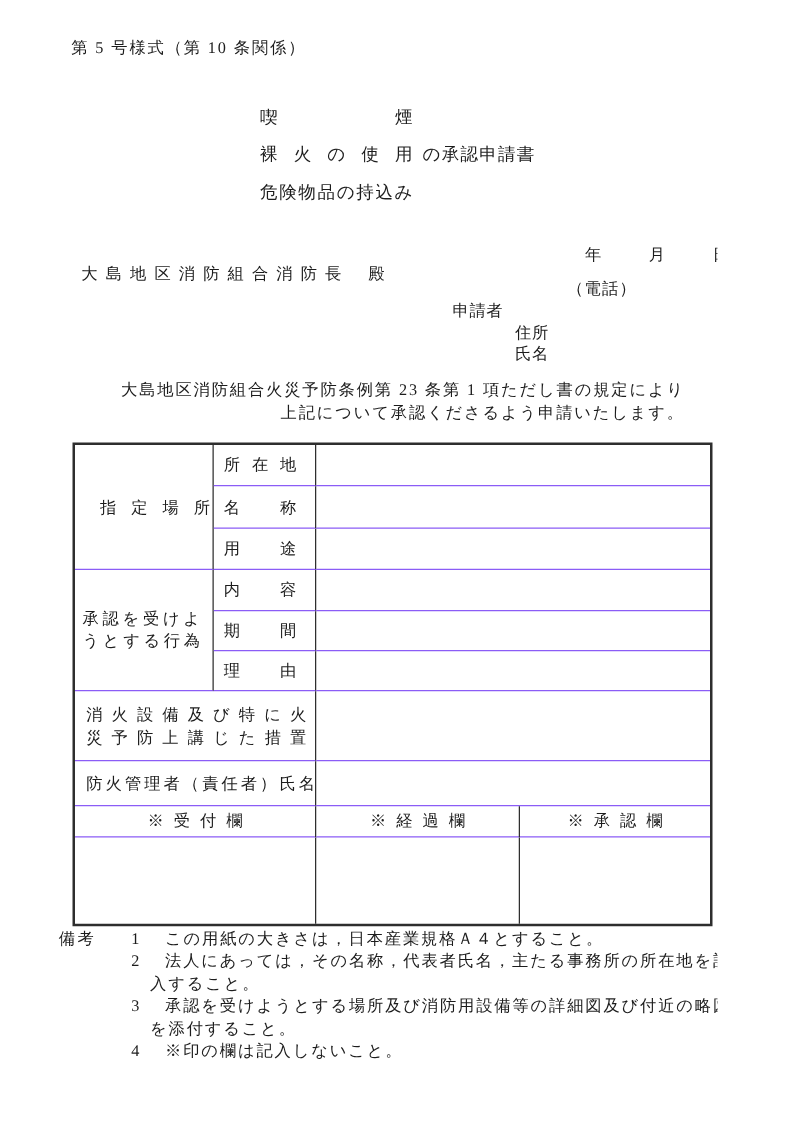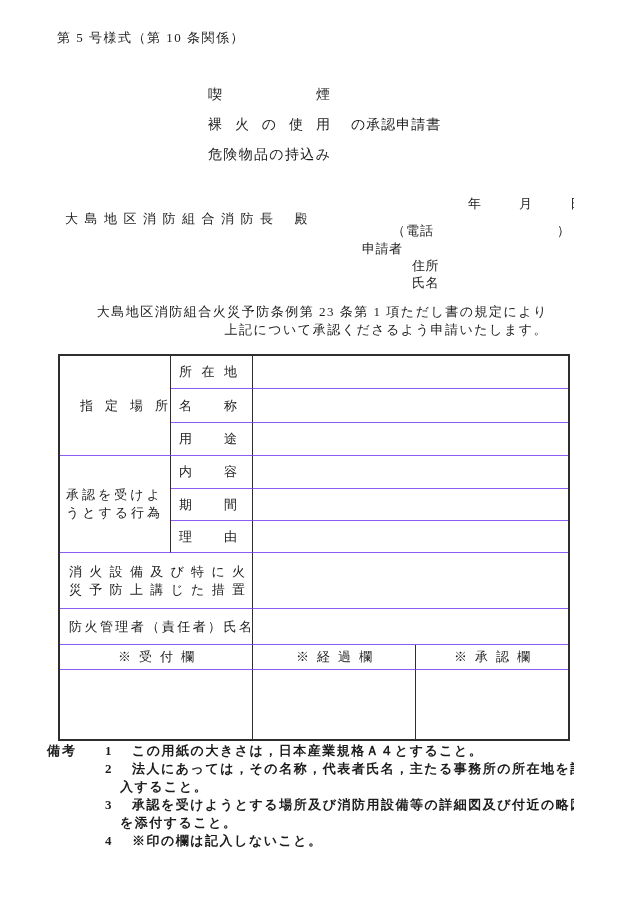--- a/index.html
+++ b/index.html
@@ -21,37 +21,37 @@
 
   
   .title-block { left: 208px; top: 87px; font-size: 14px; }
   .title-line { height: 30px; line-height: 16px; white-space: nowrap; }
   .spread {
     display: inline-block;
     width: 122px;
     text-align: justify;
     text-align-last: justify;
   }
-  .title-suffix { margin-left: 21px; letter-spacing: 1px; }
+  .title-suffix { margin-left: 8px; letter-spacing: 1px; }
 
   
   .date-line {
     left: 468px; top: 195px; width: 115px;
     display: flex; justify-content: space-between;
   }
 
   
   .addressee { left: 65px; top: 210px; white-space: nowrap; }
   .addressee-name { letter-spacing: 6.5px; }
   .addressee-honorific { margin-left: 15px; }
 
   
   .phone-line {
     left: 392px; top: 222px; width: 178px;
-    display: flex; justify-content: space-between;
+    display: flex; justify-content: center;
   }
   .phone-open { letter-spacing: 1px; }
   .applicant-label { left: 362px; top: 240px; letter-spacing: 0.5px; }
   .address-label  { left: 412px; top: 257px; letter-spacing: 0.5px; }
   .name-label     { left: 412px; top: 274px; letter-spacing: 0.5px; }
 
   
   .body-text { left: 80px; top: 303px; width: 468px; line-height: 18px; letter-spacing: 1.5px; text-align: right; }
   .body-line1 { text-indent: 12px; }
 
@@ -85,21 +85,21 @@
   .lbl-place   { width: 88px;  margin-left: 20px; }
   .lbl-act     { width: 94px;  margin-left: 6px; }
   .sub-lbl     { width: 58px;  margin-left: 8px; }
   .lbl-equip   { width: 176px; margin-left: 9px; }
   .lbl-manager { width: 183px; margin-left: 9px; }
 
   .stamp-head { justify-content: center; }
   .stamp-head .stamp-label { letter-spacing: 8px; text-indent: 8px; white-space: nowrap; }
 
   
-  .notes { left: 47px; top: 742px; width: 570px; line-height: 18px; letter-spacing: 1.5px; font-weight: bold; }
+  .notes { left: 47px; top: 742px; width: 570px; line-height: 18px; letter-spacing: 1.5px; }
   .notes-label { position: absolute; left: 0; top: 0; letter-spacing: 2px; }
   .note { position: relative; padding-left: 73px; }
   .note-num { position: absolute; left: 58px; top: 0; }
   .note-txt { white-space: pre-line; text-indent: 12px; }
 </style>
 </head>
 <body>
 
 <div class="page">
 

